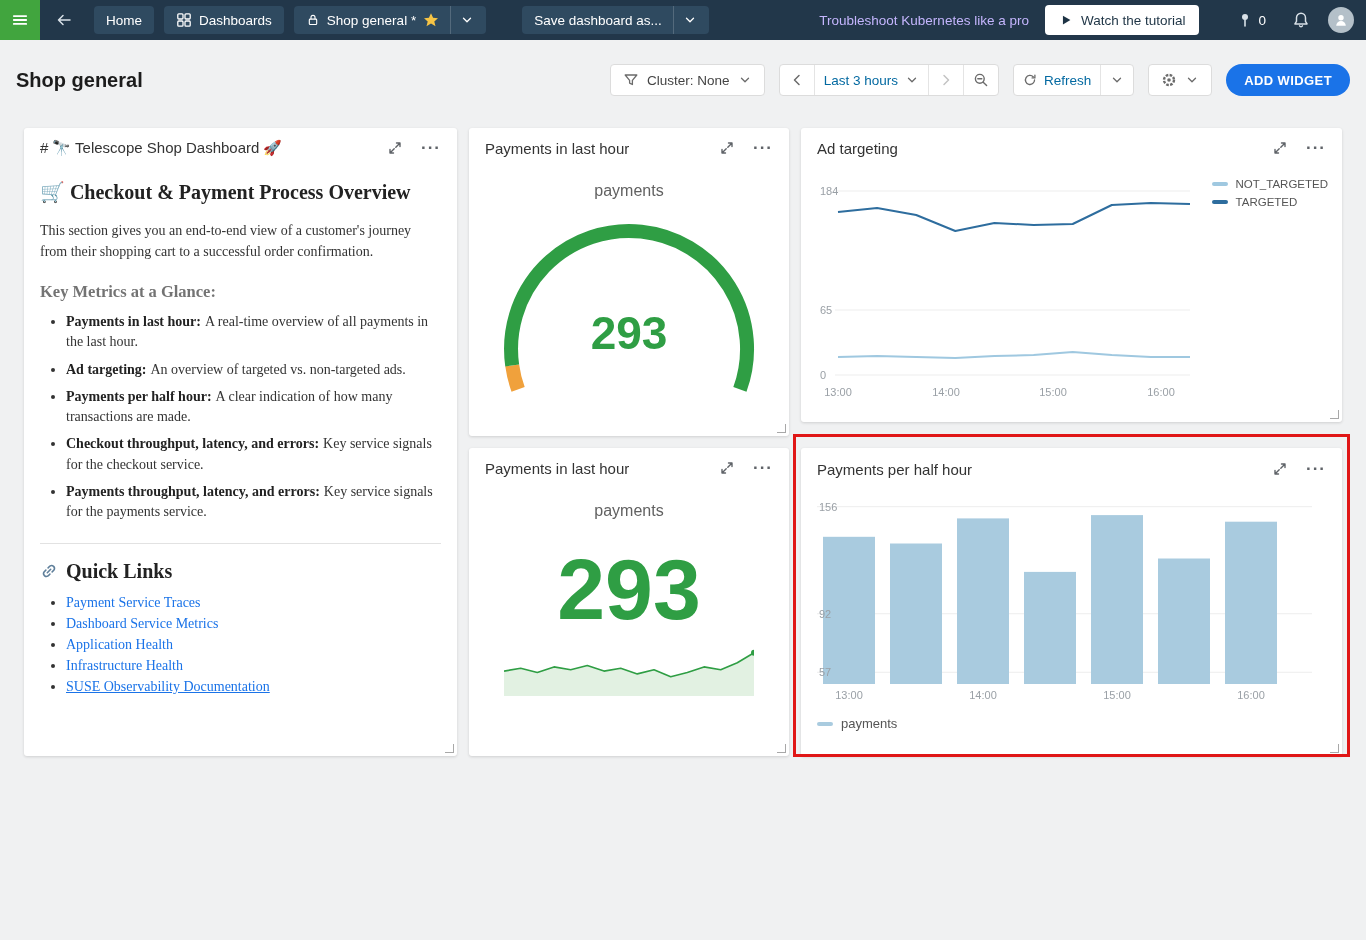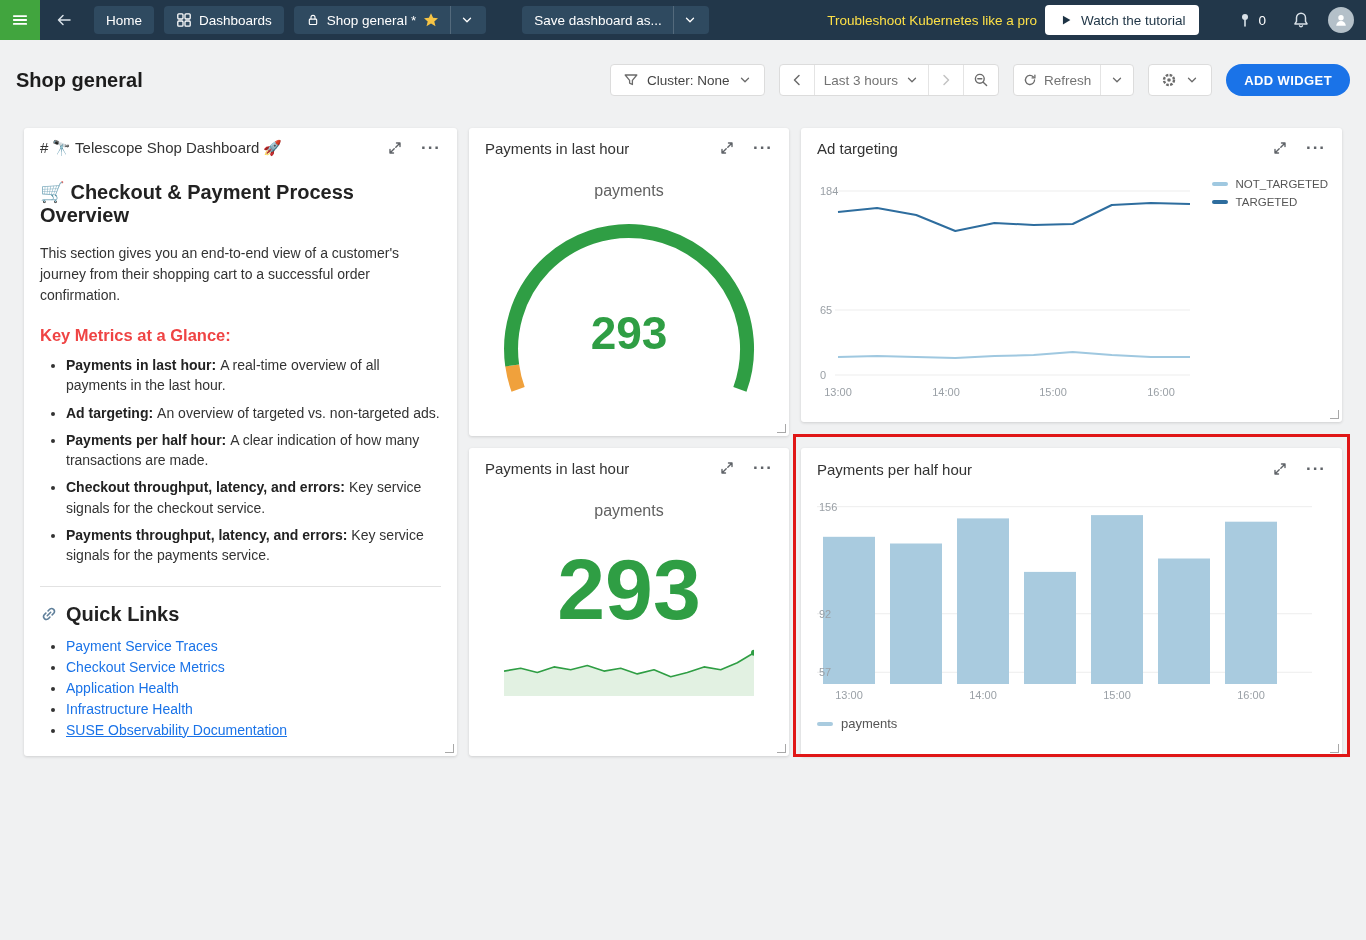--- a/index.html
+++ b/index.html
@@ -31,21 +31,21 @@
   .tb-pill {
     background:#2f4a60; border:none; color:#fff; font-size:13.5px; height:28px;
     border-radius:4px; display:flex; align-items:center; gap:7px; padding:0 12px;
     cursor:pointer; font-family:inherit; white-space:nowrap;
   }
   .tb-group { display:flex; align-items:center; gap:10px; margin-left:14px; }
   .tb-pill .vdiv { width:1px; height:28px; background:rgba(255,255,255,.18); margin:0 2px 0 4px; }
   .save-group { margin-left:36px; }
   .tb-spacer { flex:1; }
   .star-ic { color:#f6c445; }
-  .promo { font-size:13.5px; color:#fde047; margin-right:8px; }
+  .promo { font-size:13.5px; color:#c4b5fd; margin-right:16px; }
   .watch-btn {
     background:#fff; color:#1d3344; border:none; border-radius:4px; height:30px;
     display:flex; align-items:center; gap:8px; padding:0 14px; font-size:13.5px;
     cursor:pointer; font-family:inherit; margin-right:30px;
   }
   .pin-wrap { display:flex; align-items:center; gap:5px; }
   .pin-count { font-size:13.5px; color:#fff; }
   .avatar {
     width:26px; height:26px; border-radius:50%; background:#b4c0c9; border:none;
     display:flex; align-items:center; justify-content:center; color:#fff;
@@ -61,21 +61,21 @@
   .toolbar { position:absolute; right:16px; top:8px; display:flex; align-items:center; gap:14px; }
   .tbtn, .seg-group {
     background:#fff; border:1px solid #dcdcdc; border-radius:4px; height:32px;
     display:flex; align-items:center; color:#444; font-size:13.5px; font-family:inherit;
   }
   .tbtn { gap:8px; padding:0 12px; cursor:pointer;justify-content:center; }
   .tbtn .ic, .seg .ic { color:#6b6b6b; }
   .seg-group { padding:0; overflow:hidden; }
   .seg {
     height:100%; border:none; background:none; display:flex; align-items:center;
-    gap:7px; padding:0 9px; cursor:pointer; color:#737373; font-size:13.5px; font-family:inherit;
+    gap:7px; padding:0 9px; cursor:pointer; color:#0369a1; font-size:13.5px; font-family:inherit;
   }
   .seg + .seg { border-left:1px solid #e4e4e4; }
   .seg.disabled { color:#c3c3c3; cursor:default; }
   .seg.disabled .ic { color:#c3c3c3; }
   .add-widget {
     background:#1a73e8; color:#fff; border:none; border-radius:16px; height:32px;
     padding:0 18px; font-size:13px; font-weight:bold; letter-spacing:.4px;
     cursor:pointer; font-family:inherit;
   }
 
@@ -92,24 +92,24 @@
     background:none; border:none; color:#5f6368; cursor:pointer; padding:4px;
     display:flex; align-items:center; justify-content:center;
   }
   .ellipsis { font-size:17px; font-weight:bold; letter-spacing:1px; line-height:10px; color:#5f6368; }
   .resize-handle {
     position:absolute; right:3px; bottom:3px; width:9px; height:9px;
     border-right:1.5px solid #a8a8a8; border-bottom:1.5px solid #a8a8a8; cursor:nwse-resize;
   }
 
   
-  .md-body { padding:2px 16px 14px 16px; font-size:14px; color:#333; }
+  .md-body { padding:2px 16px 14px 16px; font-size:14px; color:#333;font-family:Liberation Serif, serif; }
   .md-h2 { font-size:20px; font-weight:bold; color:#222; margin:10px 0 16px; }
   .md-p { line-height:1.5; margin-bottom:4px; }
-  .md-h3 { font-size:16.5px; font-weight:bold; color:#ef4444; margin:20px 0 10px; }
+  .md-h3 { font-size:16.5px; font-weight:bold; color:#737373; margin:20px 0 10px; }
   .md-ul { padding-left:26px; }
   .md-ul li { margin:7px 0; line-height:1.45; }
   .md-ul strong { color:#222; margin-right:4px; }
   .md-hr { border:none; border-top:1px solid #e2e2e2; margin:20px 0 16px; }
   .ql-h { font-size:20px; font-weight:bold; color:#222; margin:6px 0 12px; display:flex; align-items:center; gap:8px; }
   .link-ic { color:#5f7f9a; }
   .md-links { padding-left:26px; }
   .md-links li { margin:5px 0; }
   .md-links a { color:#1a73e8; text-decoration:none; font-size:14px; cursor:pointer; }
   .md-links a.underline { text-decoration:underline; }
@@ -380,21 +380,21 @@
       </ul>
       <hr class="md-hr">
       <h3 class="ql-h">
         <svg class="ic ic18 link-ic">
             <use href="#i-link"></use>
           </svg>
         <span>Quick Links</span>
       </h3>
       <ul class="md-links">
         <li><a>Payment Service Traces</a></li>
-        <li><a>Checkout Service Metrics</a></li>
+        <li><a>Dashboard Service Metrics</a></li>
         <li><a>Application Health</a></li>
         <li><a>Infrastructure Health</a></li>
         <li><a class="underline">SUSE Observability Documentation</a></li>
       </ul>
     </div>
     <span class="resize-handle"></span>
   </section>
 
   <section class="card" style="left:469px;top:128px;width:320px;height:308px">
     <div class="card-head">

